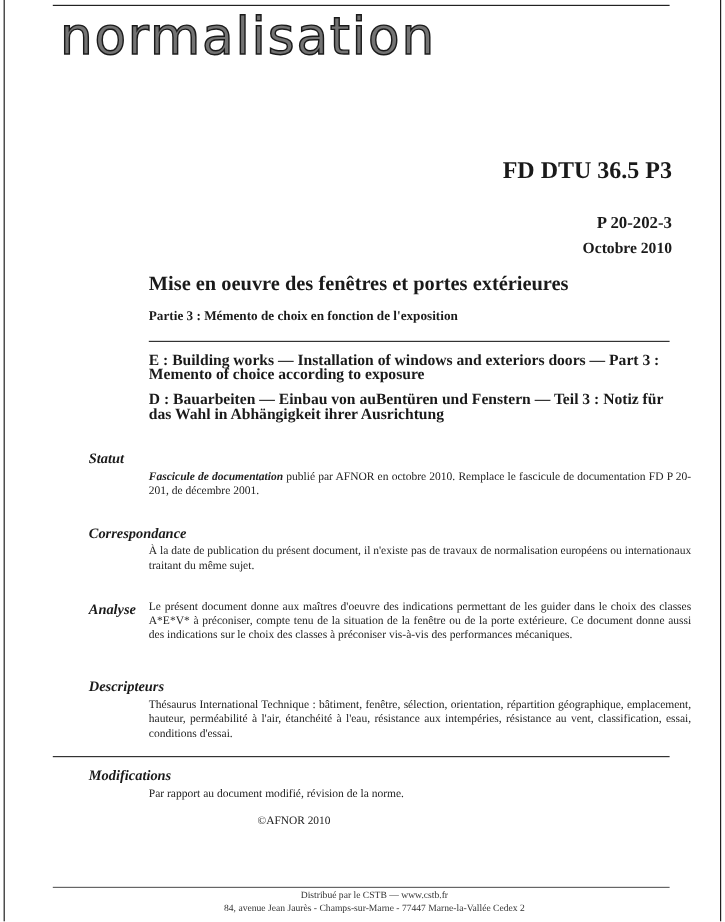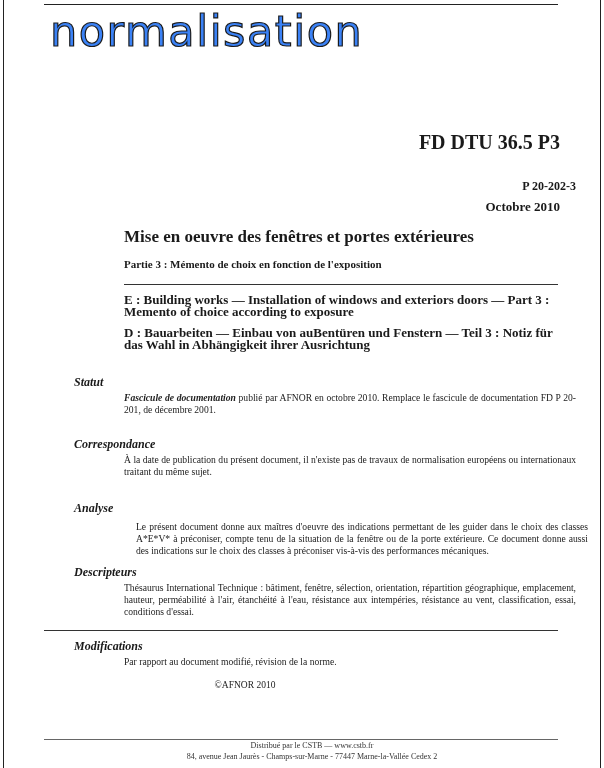--- a/index.html
+++ b/index.html
@@ -34,21 +34,21 @@
       background: #222;
     }
     .logo {
       position: absolute;
       left: 50px;
       top: 8px;
       font-family: "DejaVu Sans", "Liberation Sans", sans-serif;
       font-size: 43px;
       line-height: 46px;
       letter-spacing: 1.5px;
-      color: #3b82f6;
+      color: #737373;
       -webkit-text-stroke: 1.2px #1a1a1a;
       font-weight: normal;
     }
     .logo div { white-space: nowrap; }
 
     .ref-code {
       position: absolute;
       right: 44px;
       top: 131px;
       font-size: 20px;
@@ -60,23 +60,23 @@
       position: absolute;
       right: 44px;
       top: 155px;
       font-size: 13px;
       font-weight: bold;
       text-align: right;
       margin-top: 44px;
     }
     .ref-class {
       position: absolute;
-      right: 28px;
+      right: 44px;
       top: 179px;
-      font-size: 12px;
+      font-size: 14px;
       font-weight: bold;
       text-align: right;
     }
 
     .main-title {
       position: absolute;
       left: 124px;
       top: 227px;
       font-size: 17px;
       font-weight: bold;
@@ -176,21 +176,21 @@
 <div class="translation en">E : Building works — Installation of windows and exteriors doors — Part 3 : Memento of choice according to exposure</div>
 <div class="translation de">D : Bauarbeiten — Einbau von auBentüren und Fenstern — Teil 3 : Notiz für das Wahl in Abhängigkeit ihrer Ausrichtung</div>
 
 <div class="section-heading" style="top:375px;">Statut</div>
 <div class="section-body" style="top:392px;"><span class="lead">Fascicule de documentation</span><span> publié par AFNOR en octobre 2010. Remplace le fascicule de documentation FD P 20-201, de décembre 2001.</span></div>
 
 <div class="section-heading" style="top:437px;">Correspondance</div>
 <div class="section-body" style="top:454px;">À la date de publication du présent document, il n'existe pas de travaux de normalisation européens ou internationaux traitant du même sujet.</div>
 
 <div class="section-heading" style="top:501px;">Analyse</div>
-<div class="section-body" style="top:521px;margin-left:12px;">Le présent document donne aux maîtres d'oeuvre des indications permettant de les guider dans le choix des classes A*E*V* à préconiser, compte tenu de la situation de la fenêtre ou de la porte extérieure. Ce document donne aussi des indications sur le choix des classes à préconiser vis-à-vis des performances mécaniques.</div>
+<div class="section-body" style="top:500px;">Le présent document donne aux maîtres d'oeuvre des indications permettant de les guider dans le choix des classes A*E*V* à préconiser, compte tenu de la situation de la fenêtre ou de la porte extérieure. Ce document donne aussi des indications sur le choix des classes à préconiser vis-à-vis des performances mécaniques.</div>
 
 <div class="section-heading" style="top:565px;">Descripteurs</div>
 <div class="section-body" style="top:582px;">Thésaurus International Technique : bâtiment, fenêtre, sélection, orientation, répartition géographique, emplacement, hauteur, perméabilité à l'air, étanchéité à l'eau, résistance aux intempéries, résistance au vent, classification, essai, conditions d'essai.</div>
 
 <div class="rule r2"></div>
 
 <div class="section-heading" style="top:639px;">Modifications</div>
 <div class="section-body" style="top:656px;">Par rapport au document modifié, révision de la norme.</div>
 
 <div class="copyright">©AFNOR 2010</div>

